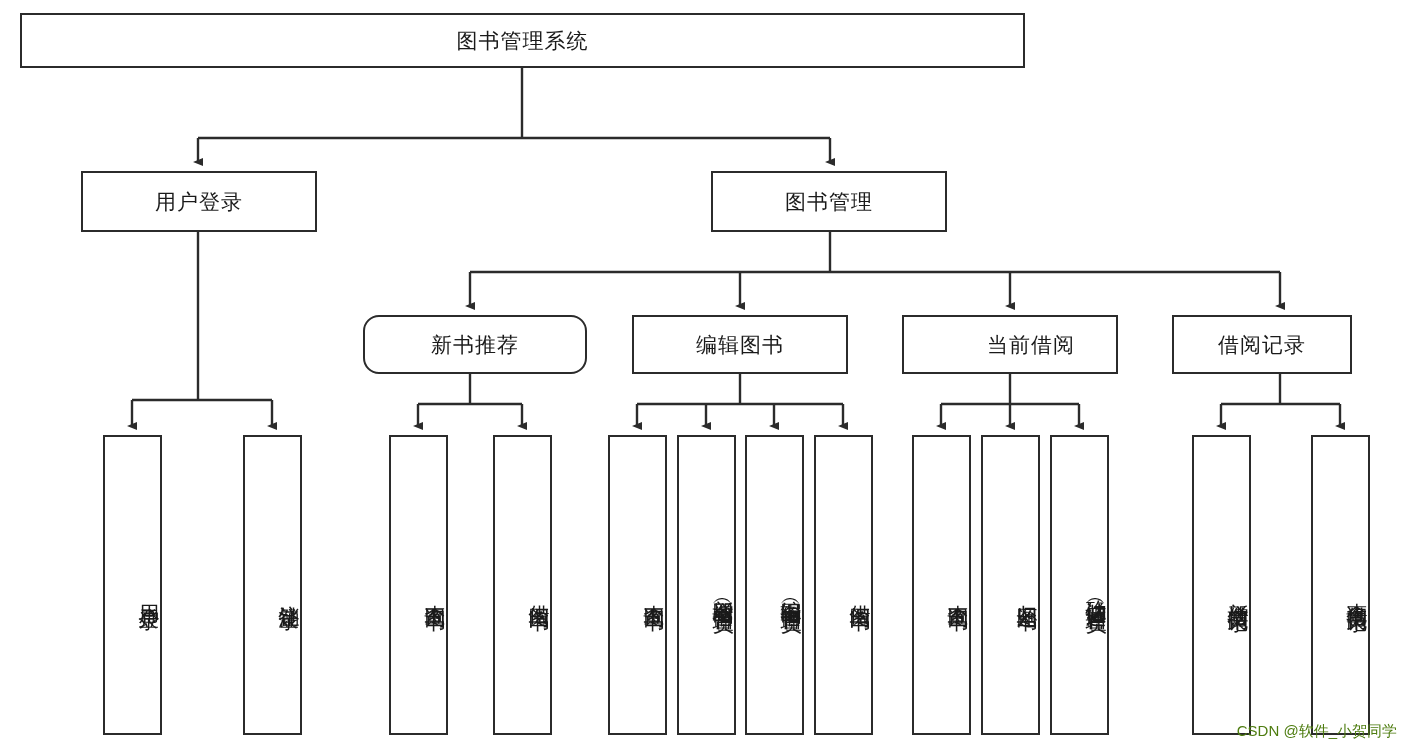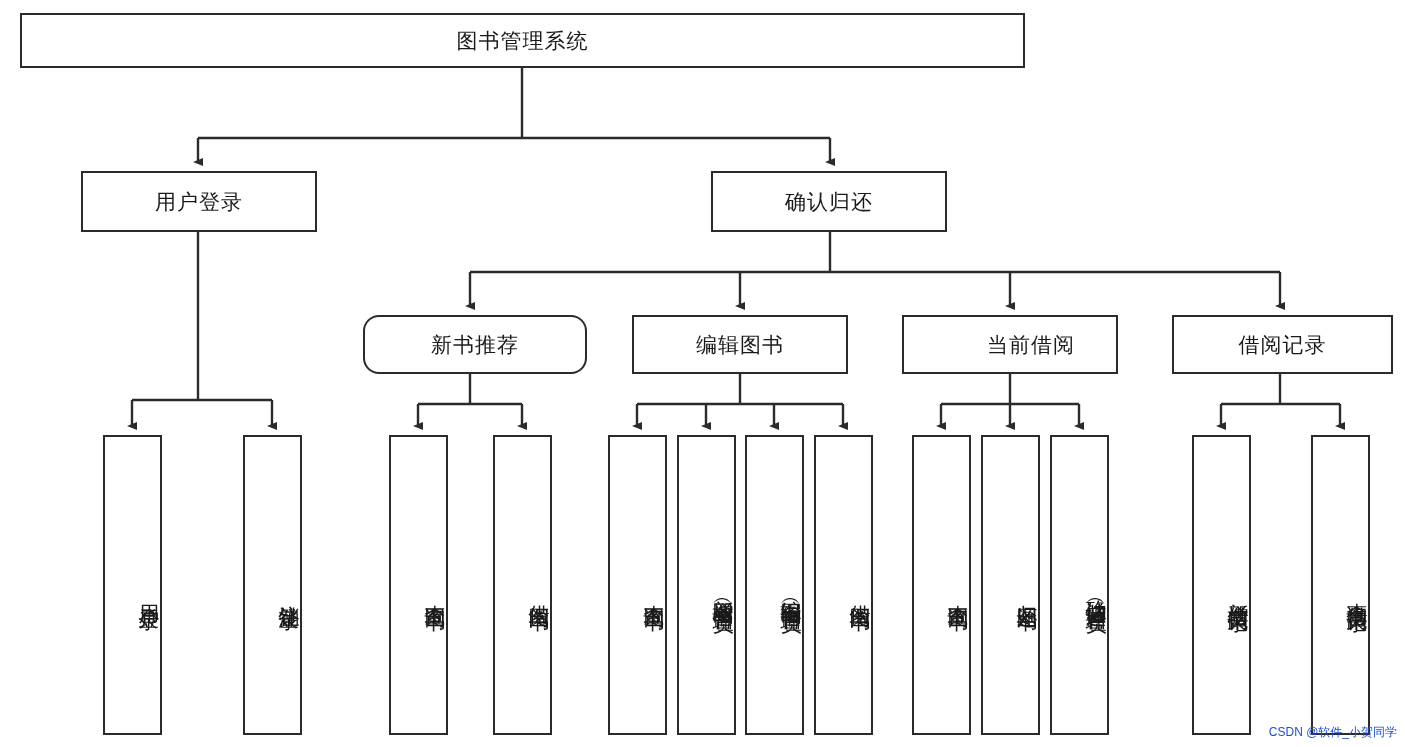--- a/index.html
+++ b/index.html
@@ -48,22 +48,22 @@
     left: 0;
     top: 0;
     width: 1405px;
     height: 747px;
     pointer-events: none;
   }
   .watermark {
     position: absolute;
     right: 8px;
     bottom: 6px;
-    font-size: 12px;
-    color: #1d4ed8;
+    font-size: 15px;
+    color: #4d7c0f;
     font-family: "Liberation Sans", "DejaVu Sans", sans-serif;
     white-space: nowrap;
   }
 </style>
 </head>
 <body>
 
 <div id="canvas">
 
   <svg id="edges" viewBox="0 0 1405 747">
@@ -118,33 +118,33 @@
   </svg>
 
   <div class="node h" style="left:20px; top:13px; width:1005px; height:55px;">
     <span>图书管理系统</span>
   </div>
 
   <div class="node h" style="left:81px; top:171px; width:236px; height:61px;">
     <span>用户登录</span>
   </div>
   <div class="node h" style="left:711px; top:171px; width:236px; height:61px;">
-    <span>确认归还</span>
+    <span>图书管理</span>
   </div>
 
   <div class="node h" style="left:363px; top:315px; width:224px; height:59px;border-radius:16px;">
     <span>新书推荐</span>
   </div>
   <div class="node h" style="left:632px; top:315px; width:216px; height:59px;">
     <span>编辑图书</span>
   </div>
   <div class="node h" style="left:902px; top:315px; width:216px; height:59px;padding-left:42px;">
     <span>当前借阅</span>
   </div>
-  <div class="node h" style="left:1172px; top:315px; width:221px; height:59px;">
+  <div class="node h" style="left:1172px; top:315px; width:180px; height:59px;">
     <span>借阅记录</span>
   </div>
 
   <div class="node v" style="left:103px; top:435px; width:59px; height:300px;">
     <span class="vlabel">用户登录</span>
   </div>
   <div class="node v" style="left:243px; top:435px; width:59px; height:300px;">
     <span class="vlabel">注销登录</span>
   </div>
 

